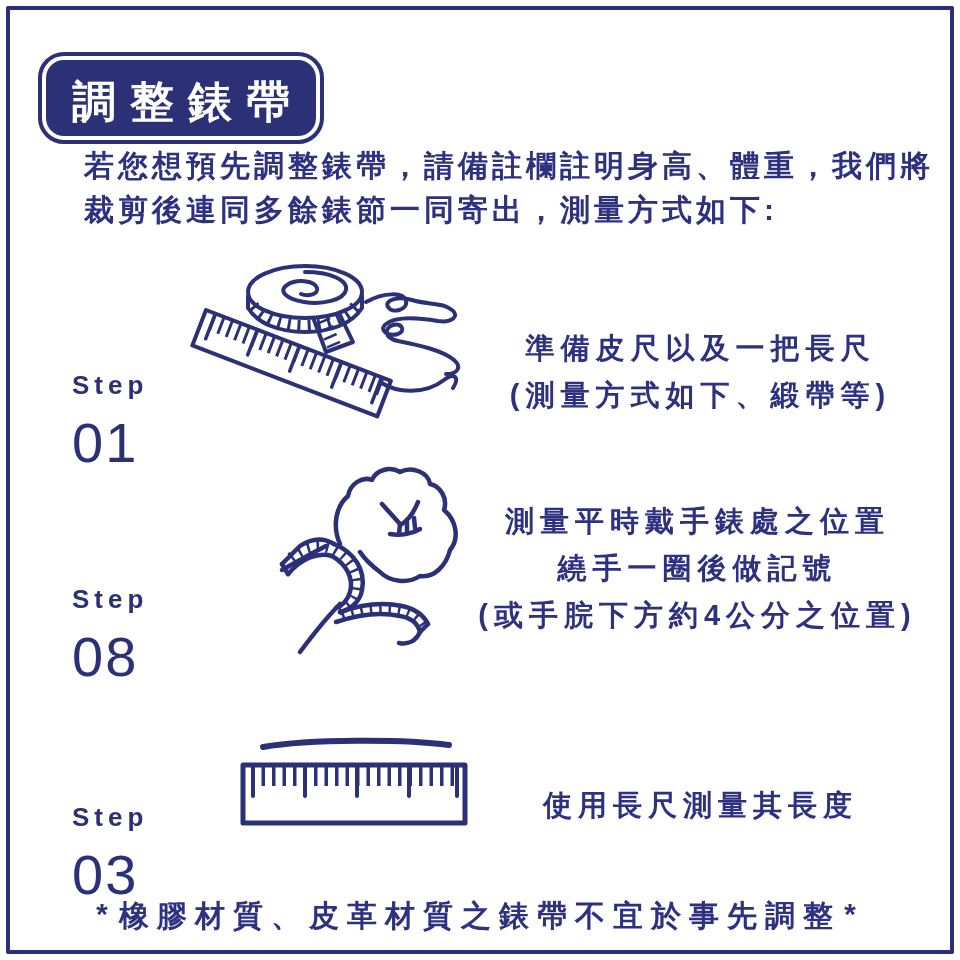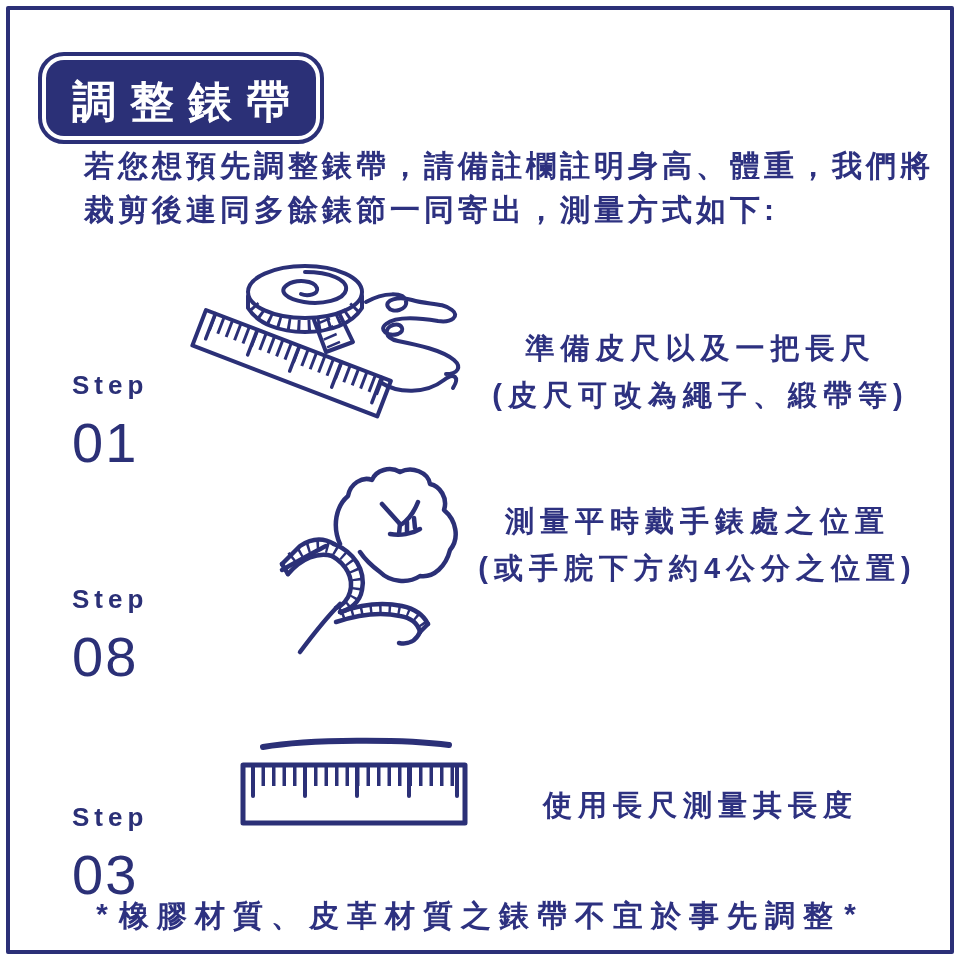--- a/index.html
+++ b/index.html
@@ -140,21 +140,21 @@
       </g>
     </g>
   </svg>
 </div>
 <div class="step-label" style="left:72px;top:370px;">
   <span class="step-word">Step</span>
   <span class="step-num">01</span>
 </div>
 <div class="step-text" style="left:468px;top:287px;width:465px;margin-top:38px;">
   <div>準備皮尺以及一把長尺</div>
-  <div>(皮尺可改為繩子、緞帶等)</div>
+  <div>(測量方式如下、緞帶等)</div>
 </div>
 
 <div class="illus" style="left:278px;top:452px;width:195px;height:205px;">
   <svg width="195" height="205" viewBox="0 0 195 205">
     <g stroke="#2b3077" fill="none" stroke-width="4.5" stroke-linecap="round" stroke-linejoin="round">
 
       <g>
         <path d="M4,118 C22,108 36,100 48,94"></path>
         <path d="M22,200 C40,176 52,162 62,152"></path>
       </g>
@@ -185,20 +185,21 @@
       </g>
     </g>
   </svg>
 </div>
 <div class="step-label" style="left:72px;top:584px;">
   <span class="step-word">Step</span>
   <span class="step-num">08</span>
 </div>
 <div class="step-text" style="left:455px;top:498px;width:485px;">
   <div>測量平時戴手錶處之位置</div>
+  <div>繞手一圈後做記號</div>
   <div>(或手脘下方約4公分之位置)</div>
 </div>
 
 <div class="illus" style="left:237px;top:735px;width:235px;height:95px;">
   <svg width="235" height="95" viewBox="0 0 235 95">
     <g stroke="#2b3077" fill="none" stroke-width="5" stroke-linecap="round" stroke-linejoin="round">
       <path d="M26,12 C72,4 168,4 212,10" stroke-width="6"></path>
       <g>
         <rect x="6" y="30" width="222" height="58"></rect>
         <line x1="14" y1="41" x2="222" y2="41" stroke-width="20" stroke-dasharray="3.5,7" stroke-linecap="butt"></line>

